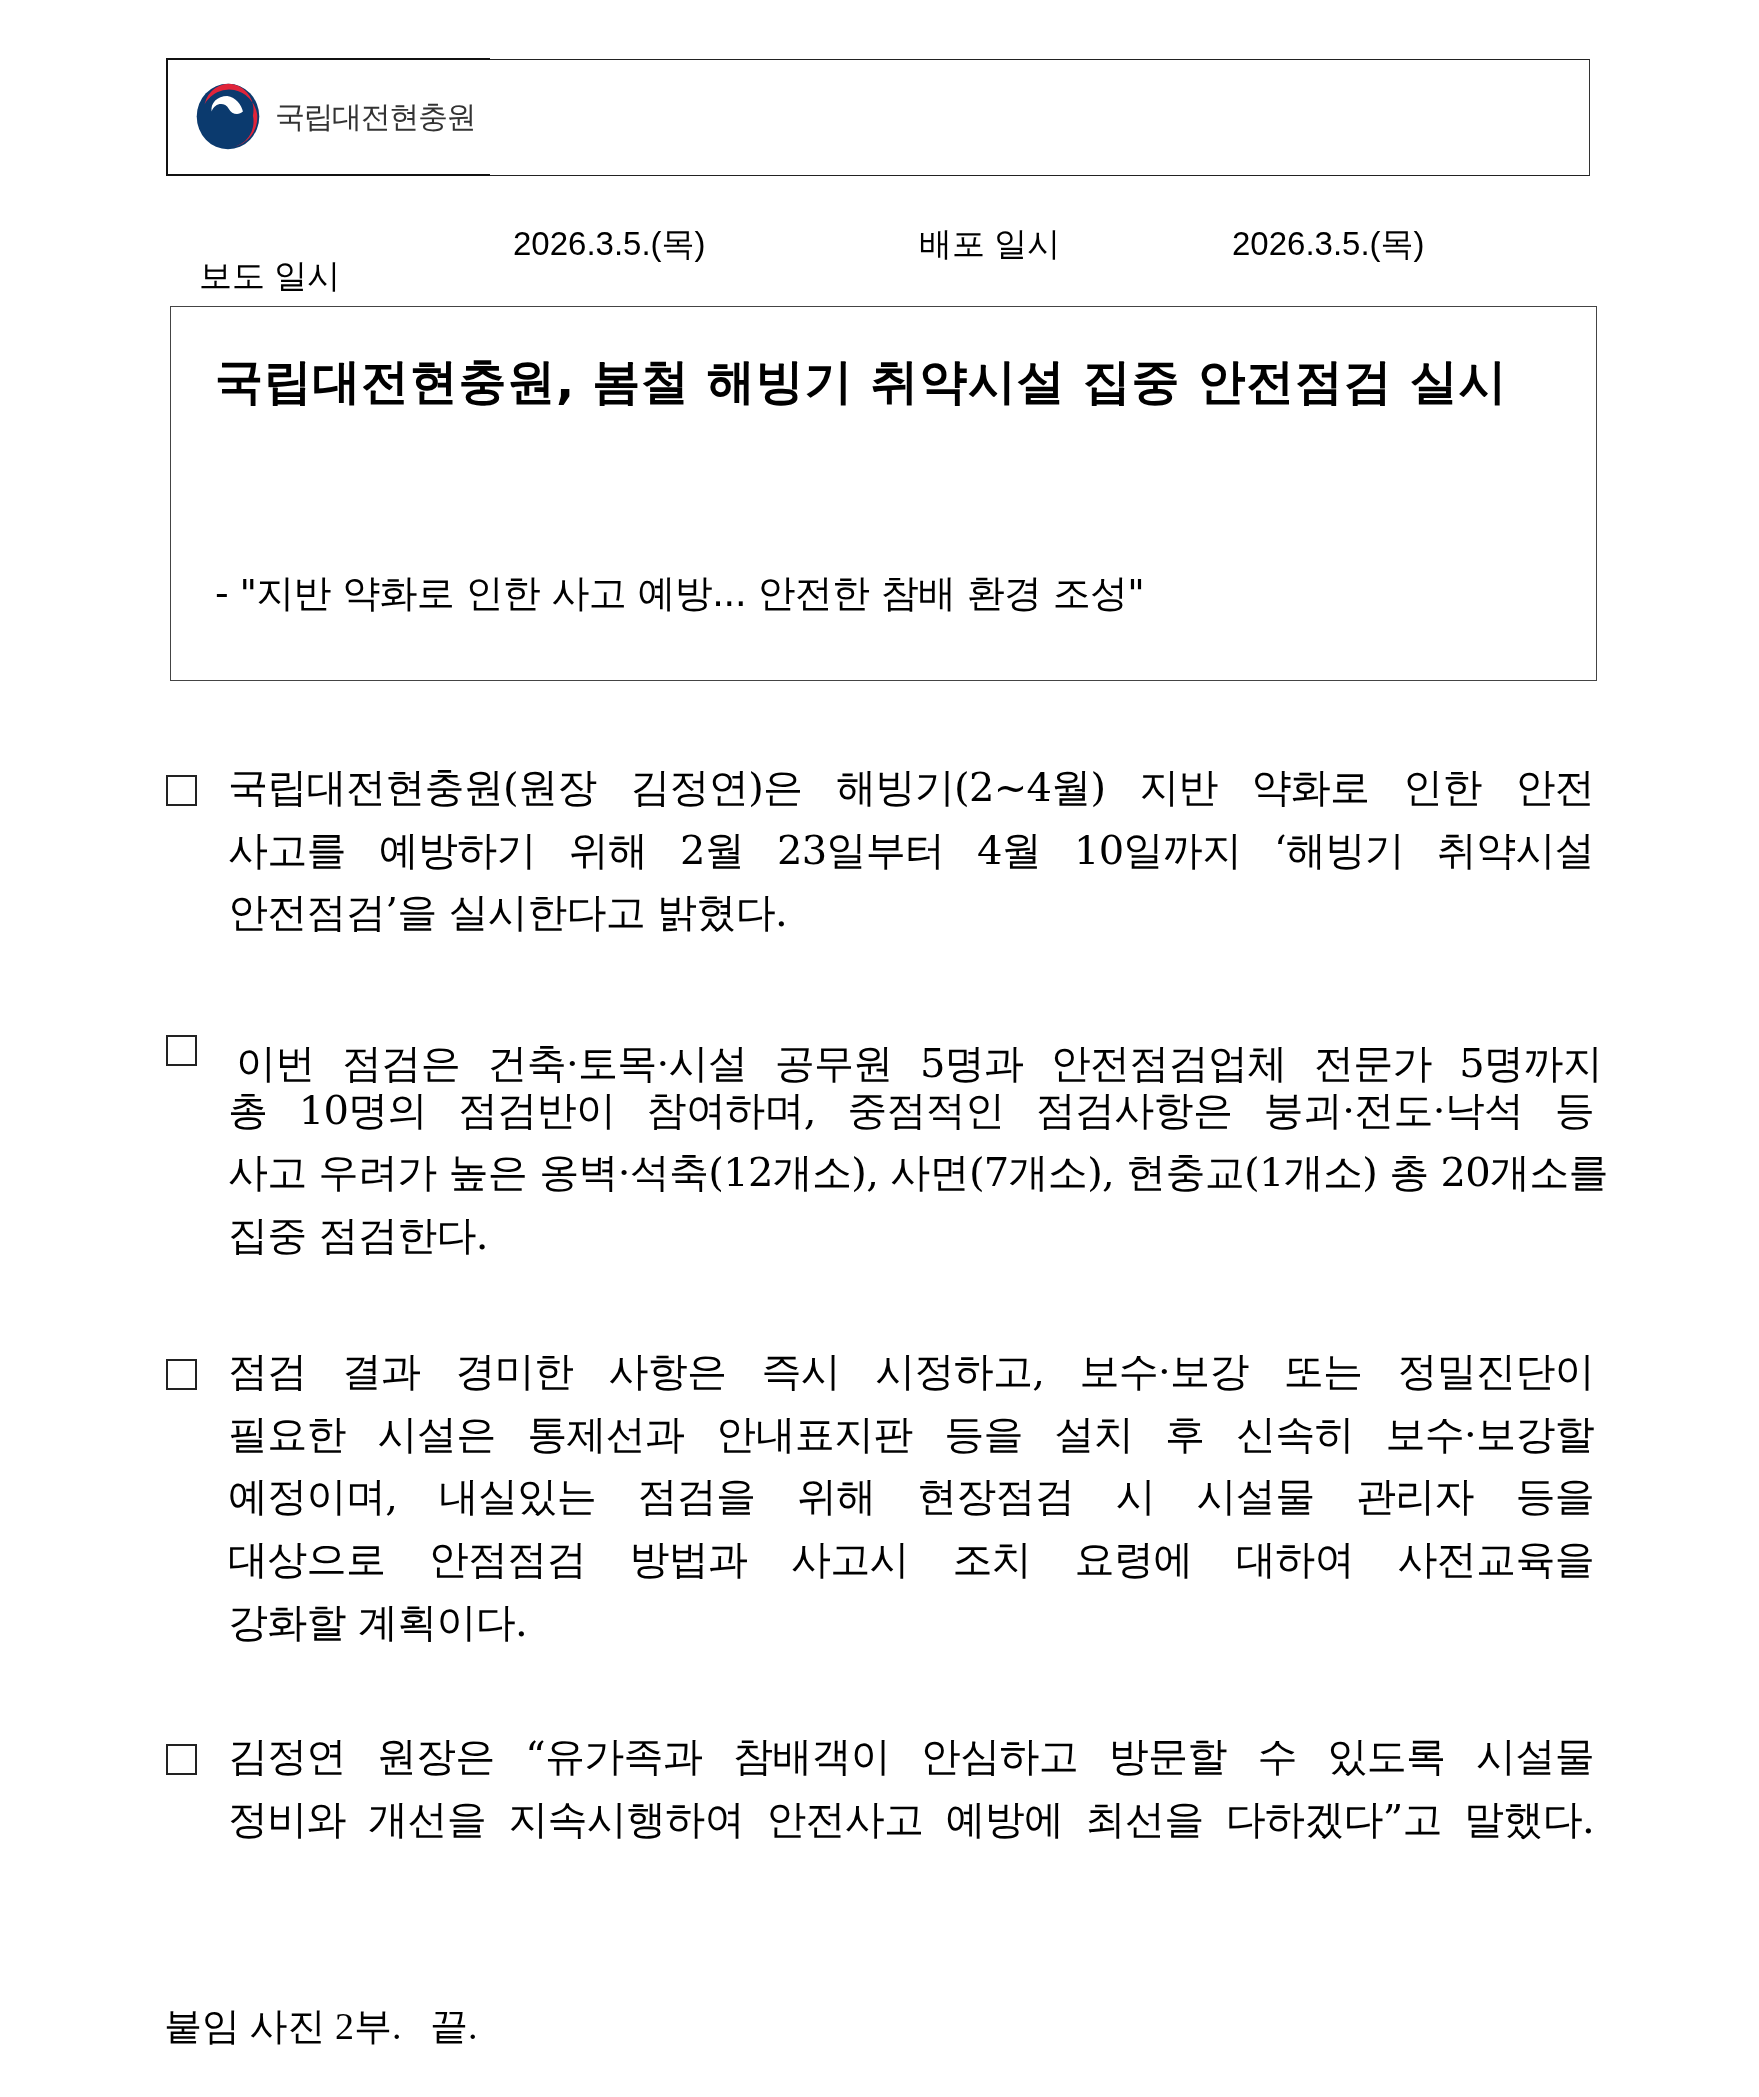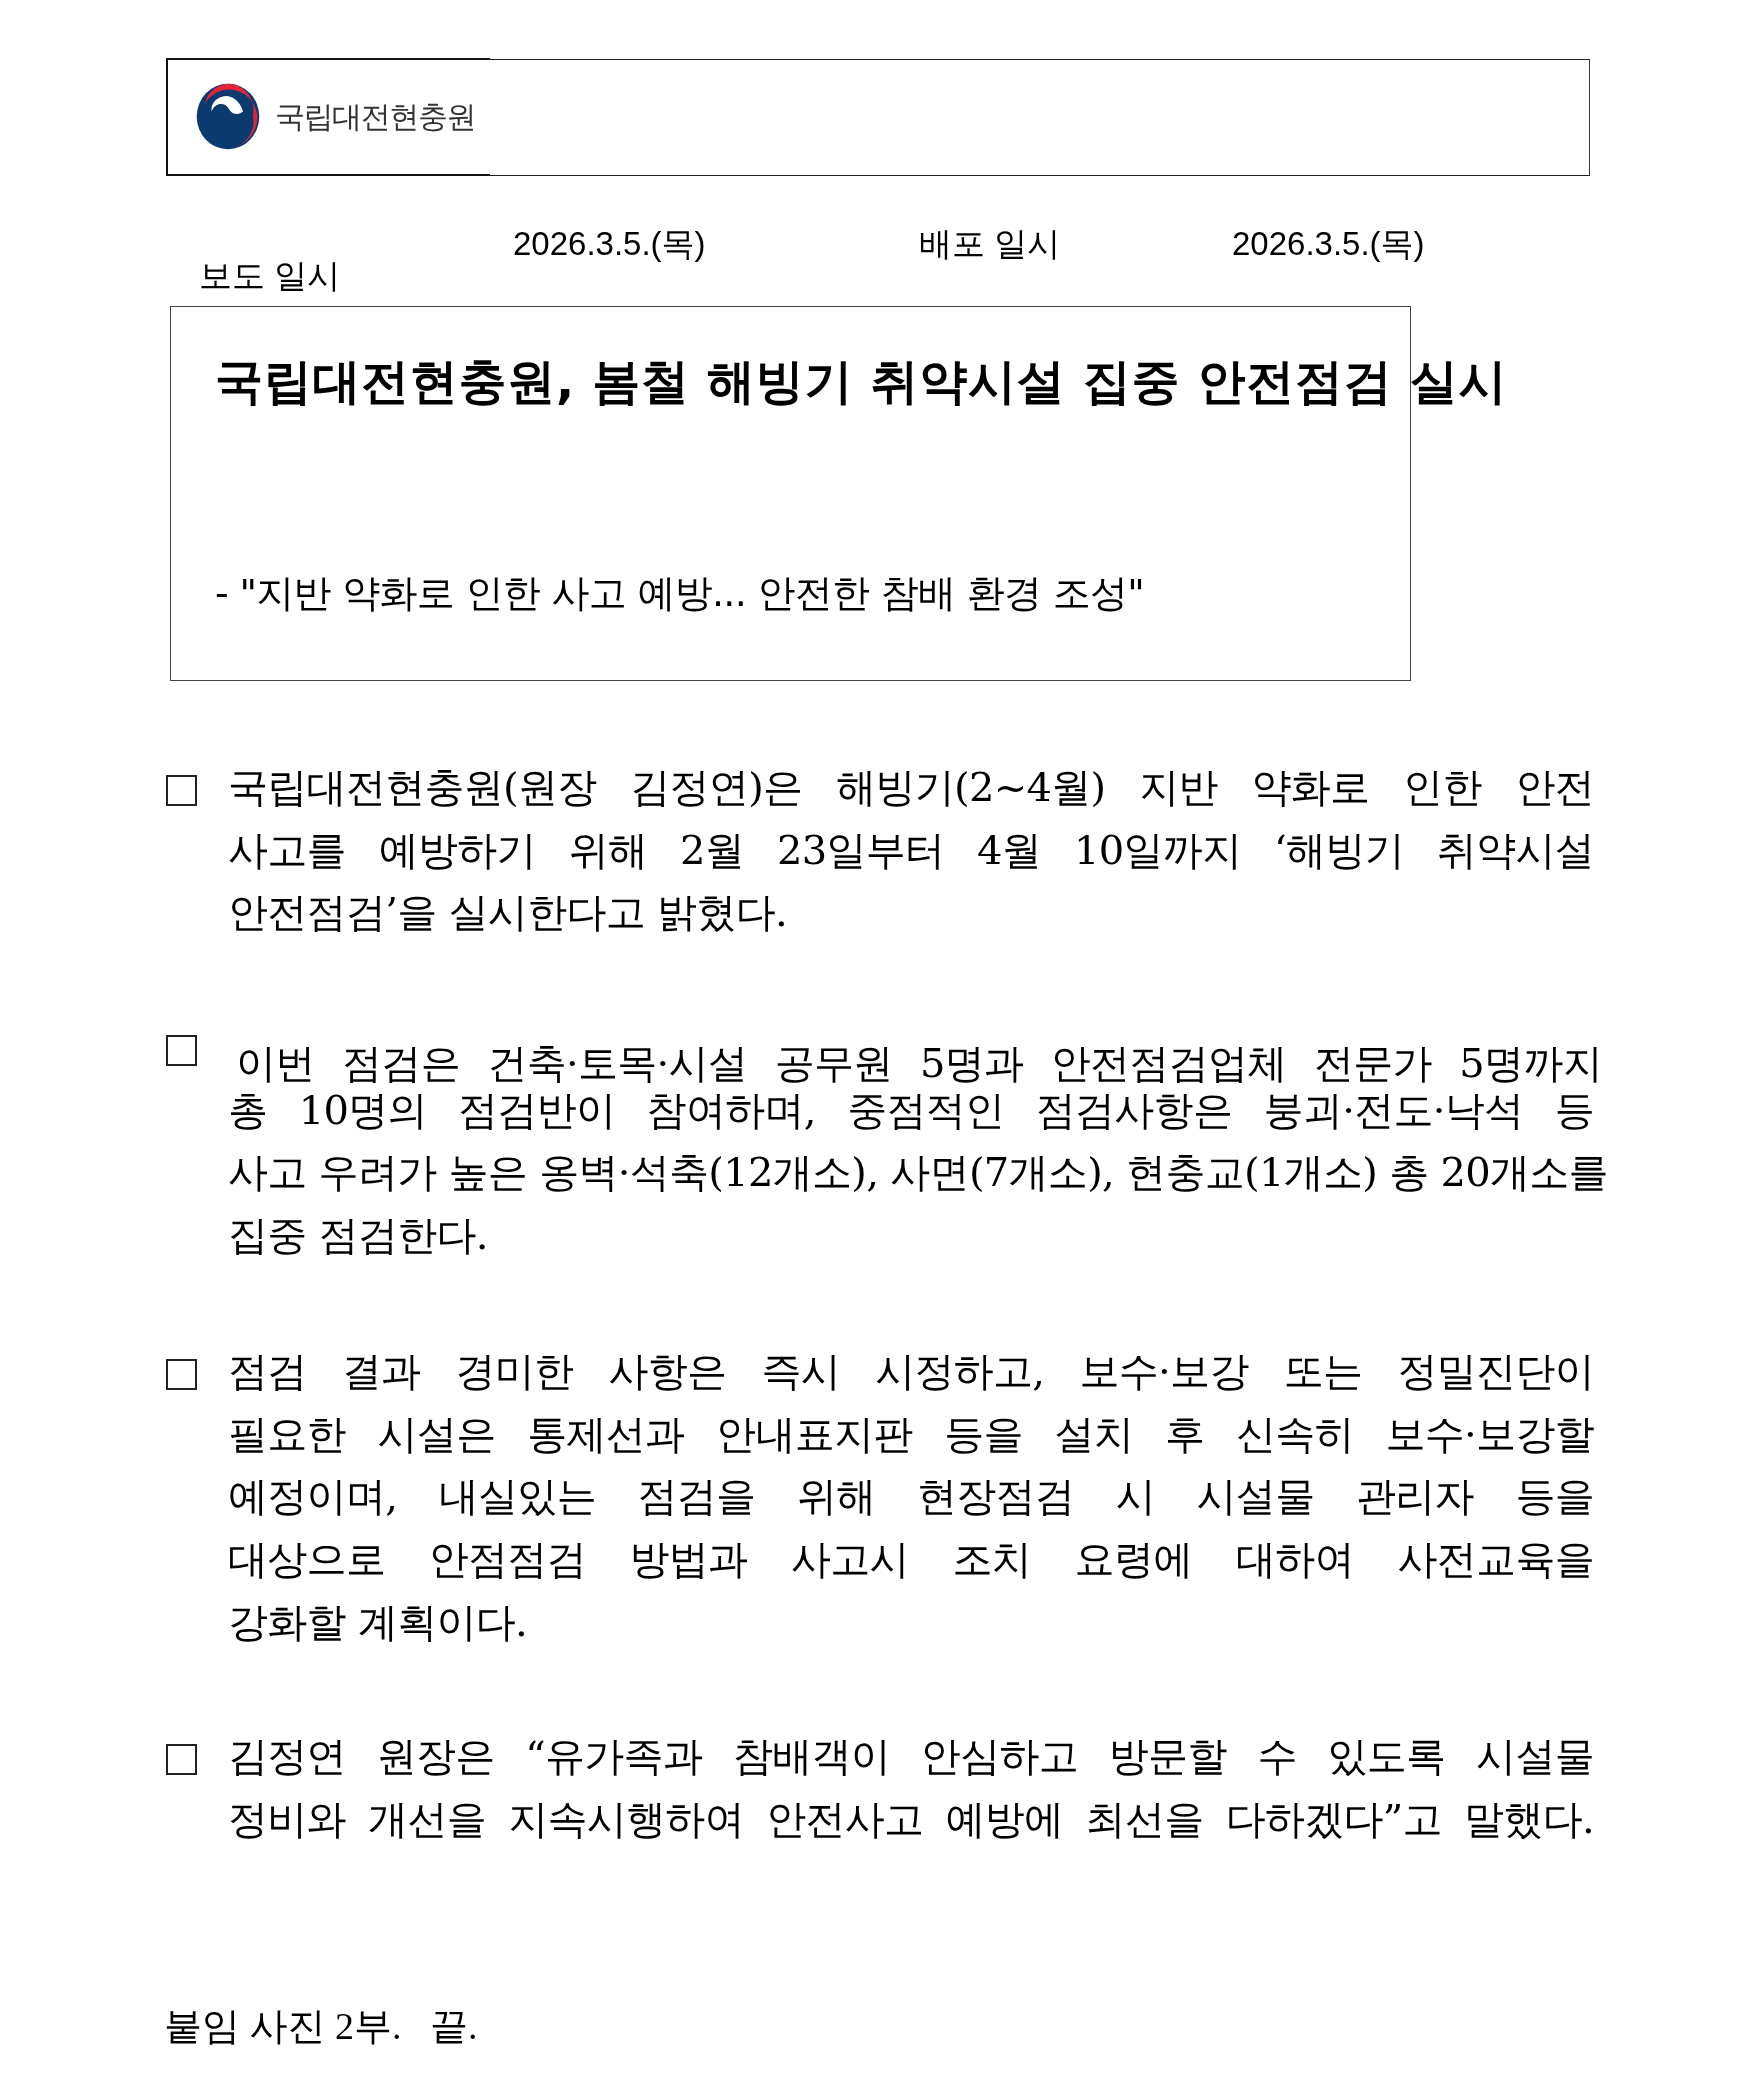--- a/index.html
+++ b/index.html
@@ -24,21 +24,21 @@
   }
   .press-title {
     position: absolute; left: 541px; top: 14.2px; font-size: 68px; font-weight: bold;
     letter-spacing: 37px; font-family: "DejaVu Sans", sans-serif; white-space: nowrap;
   }
   
   .date-row { position: absolute; top: 222px; left: 0; width: 1759px; height: 43px; font-size: 33px; }
   .date-row span { position: absolute; white-space: nowrap; font-family: "Liberation Sans", sans-serif; }
   
   .summary-box {
-    position: absolute; left: 170px; top: 306px; width: 1241px; height: 375px;
+    position: absolute; left: 170px; top: 306px; width: 1427px; height: 375px;
     border: 1.4px solid #444; box-sizing: border-box;
   }
   .headline {
     position: absolute; left: 44px; top: 43px; font-size: 48px; font-weight: bold;
     white-space: nowrap; letter-spacing: 0.7px; font-family: "DejaVu Sans", sans-serif;
   }
   .sub-item {
     position: absolute; left: 44px; font-size: 38px; white-space: nowrap;
     font-family: "DejaVu Sans", sans-serif; letter-spacing: -0.7px;
   }

